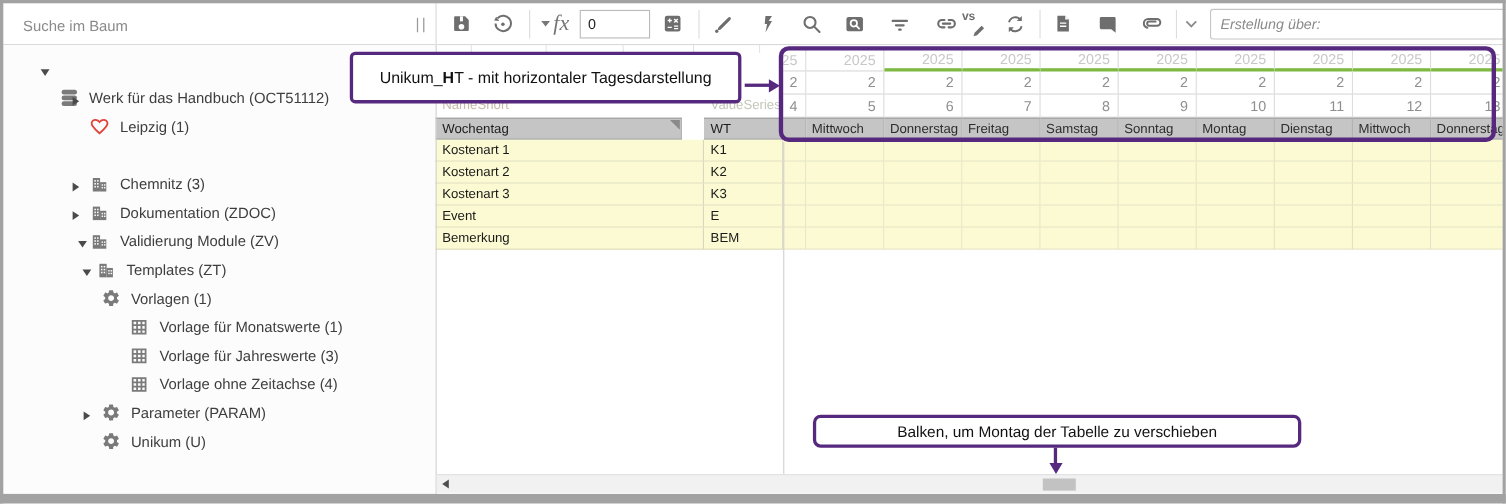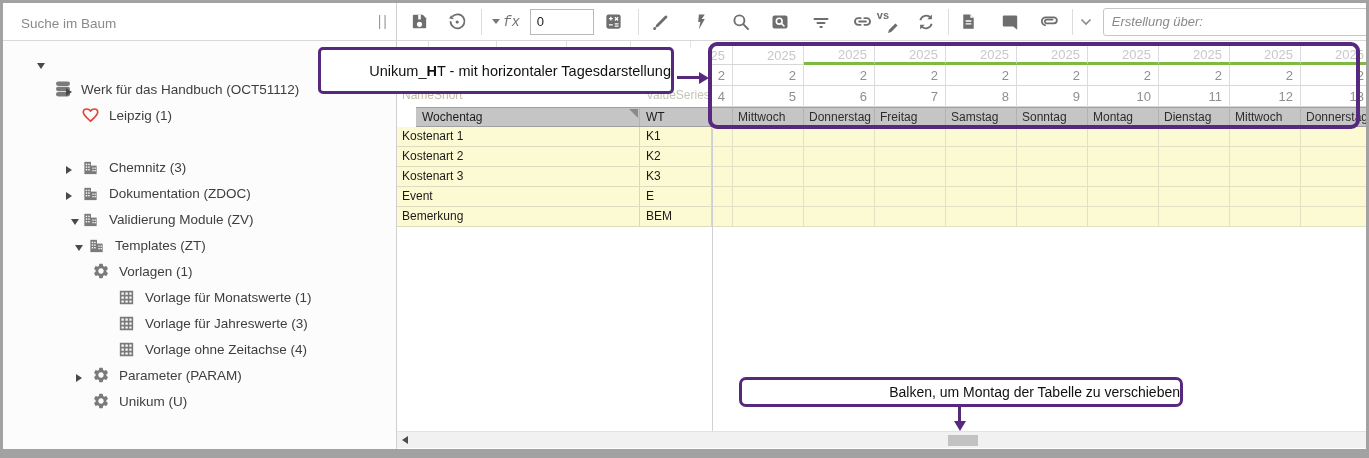--- a/index.html
+++ b/index.html
@@ -24,21 +24,21 @@
   .node.sel{background:#e7e7e7;}
   .node .ticon{width:19px;height:18px;margin-right:9px;display:inline-flex;align-items:center;justify-content:center;flex:none;}
   
   .toolbar{left:397px;top:3px;width:969px;height:38px;background:#fff;border-bottom:1px solid #d9d9d9;
            display:flex;align-items:center;padding-left:10px;z-index:3;}
   .tbtn{width:24px;height:28px;border:none;background:transparent;display:inline-flex;align-items:center;
         justify-content:center;padding:0;cursor:pointer;flex:none;}
   .sep{width:1px;height:26px;background:#dcdcdc;flex:none;}
   .fxwrap{display:inline-flex;align-items:center;flex:none;cursor:pointer;}
   .caret{width:0;height:0;border-left:4px solid transparent;border-right:4px solid transparent;border-top:5px solid #777;margin-right:3px;}
-  .fxtext{font-family:Liberation Mono, monospace;font-style:italic;font-size:14px;color:#757575;}
+  .fxtext{font-family:Liberation Serif, serif;font-style:italic;font-size:20px;color:#757575;}
   .valinput{width:50px;height:24px;border:1px solid #b9b9b9;font-size:13px;color:#222;padding:0 6px;flex:none;
             font-family:"Liberation Sans",sans-serif;outline:none;}
   .vswrap{position:relative;width:24px;height:24px;flex:none;cursor:pointer;}
   .vstext{position:absolute;left:2px;top:-1px;font-size:11px;color:#6e6e6e;font-weight:bold;}
   .creationinput{width:258px;height:26px;border:1px solid #c6c6c6;border-radius:3px;font-style:italic;
                  font-size:13px;color:#555;padding:0 8px;outline:none;font-family:"Liberation Sans",sans-serif;flex:none;}
   .creationinput::placeholder{color:#8a8a8a;opacity:1;}
   
   .tick{width:1px;height:7px;background:#e3e3e3;top:41px;}
   .fadedrow span{position:absolute;top:0;font-size:12px;white-space:nowrap;overflow:hidden;}
@@ -54,21 +54,21 @@
   .tcell .num{position:absolute;right:7px;top:50%;transform:translateY(-50%);white-space:nowrap;}
   .c-year{height:20px;font-size:13px;color:#c8c8c8;}
   .c-year.green{border-bottom:3px solid #7eba41;}
   .c-month,.c-day{height:21px;font-size:13px;color:#8f8f8f;}
   .c-wkd{height:20px;background:#c5c5c5;border-right:1px solid #b2b2b2;border-top:1px solid #9f9f9f;border-bottom:1px solid #9f9f9f;}
   .c-wkd .num{left:5px;right:auto;font-size:12px;color:#2d2d2d;}
   .c-data{height:20px;background:#fbfad2;border-right:1px solid #e3e1c3;border-bottom:1px solid #e3e1c3;}
   .vline{width:1px;background:#d0d0d0;}
   
   .bigbox{border:4px solid #57297e;border-radius:9px;background:transparent;z-index:5;pointer-events:none;}
-  .callout{background:#fff;border:3px solid #57297e;z-index:6;display:flex;align-items:center;justify-content:flex-end;
+  .callout{background:#fff;border:3px solid #57297e;z-index:6;display:flex;align-items:center;justify-content:center;
            font-size:14.5px;color:#111;white-space:nowrap;}
   .arrowline{background:#57297e;z-index:6;}
   .ahead-right{width:0;height:0;border-top:6px solid transparent;border-bottom:6px solid transparent;border-left:10px solid #57297e;z-index:6;}
   .ahead-down{width:0;height:0;border-left:6px solid transparent;border-right:6px solid transparent;border-top:10px solid #57297e;z-index:6;}
   
   .sbtrack{left:397px;top:431px;width:969px;height:17px;background:#f1f1f1;border-top:1px solid #e2e2e2;z-index:4;}
   .sbarrow{position:absolute;left:5px;top:4px;width:0;height:0;border-top:4.5px solid transparent;border-bottom:4.5px solid transparent;border-right:6px solid #4d4d4d;cursor:pointer;}
   .sbthumb{position:absolute;left:551px;top:3px;width:30px;height:11px;background:#c2c2c2;cursor:grab;}
 </style>
 </head>
@@ -412,21 +412,21 @@
   <div class="abs tick" style="left:496px"></div>
   <div class="abs tick" style="left:566px"></div>
   <div class="abs tick" style="left:630px"></div>
   <div class="abs tick" style="left:690px"></div>
 
   <div class="abs fadedrow" style="left:0;top:88px;height:19px;z-index:1">
     <span style="left:402px;width:230px;color:#c6bba9">NameShort</span>
     <span style="left:646px;width:64px;color:#c3c6b8">ValueSeriesId</span>
   </div>
 
-  <div class="abs gheader" style="left:396px;top:107px;width:224px;height:20px;margin-left:20px;">
+  <div class="abs gheader" style="left:396px;top:107px;width:224px;height:20px;">
     <span>Wochentag</span>
     <span class="sorttri"></span>
   </div>
   <div class="abs gheader" style="left:640px;top:107px;width:72px;height:20px;">
     <span>WT</span>
   </div>
   <div id="frozenrows">
       <div class="abs fcell" style="left: 396px; top: 127px; width: 244px; height: 20px;">Kostenart 1</div>
       <div class="abs fcell" style="left: 640px; top: 127px; width: 72px; height: 20px;">K1</div>
       <div class="abs fcell" style="left: 396px; top: 147px; width: 244px; height: 20px;">Kostenart 2</div>

